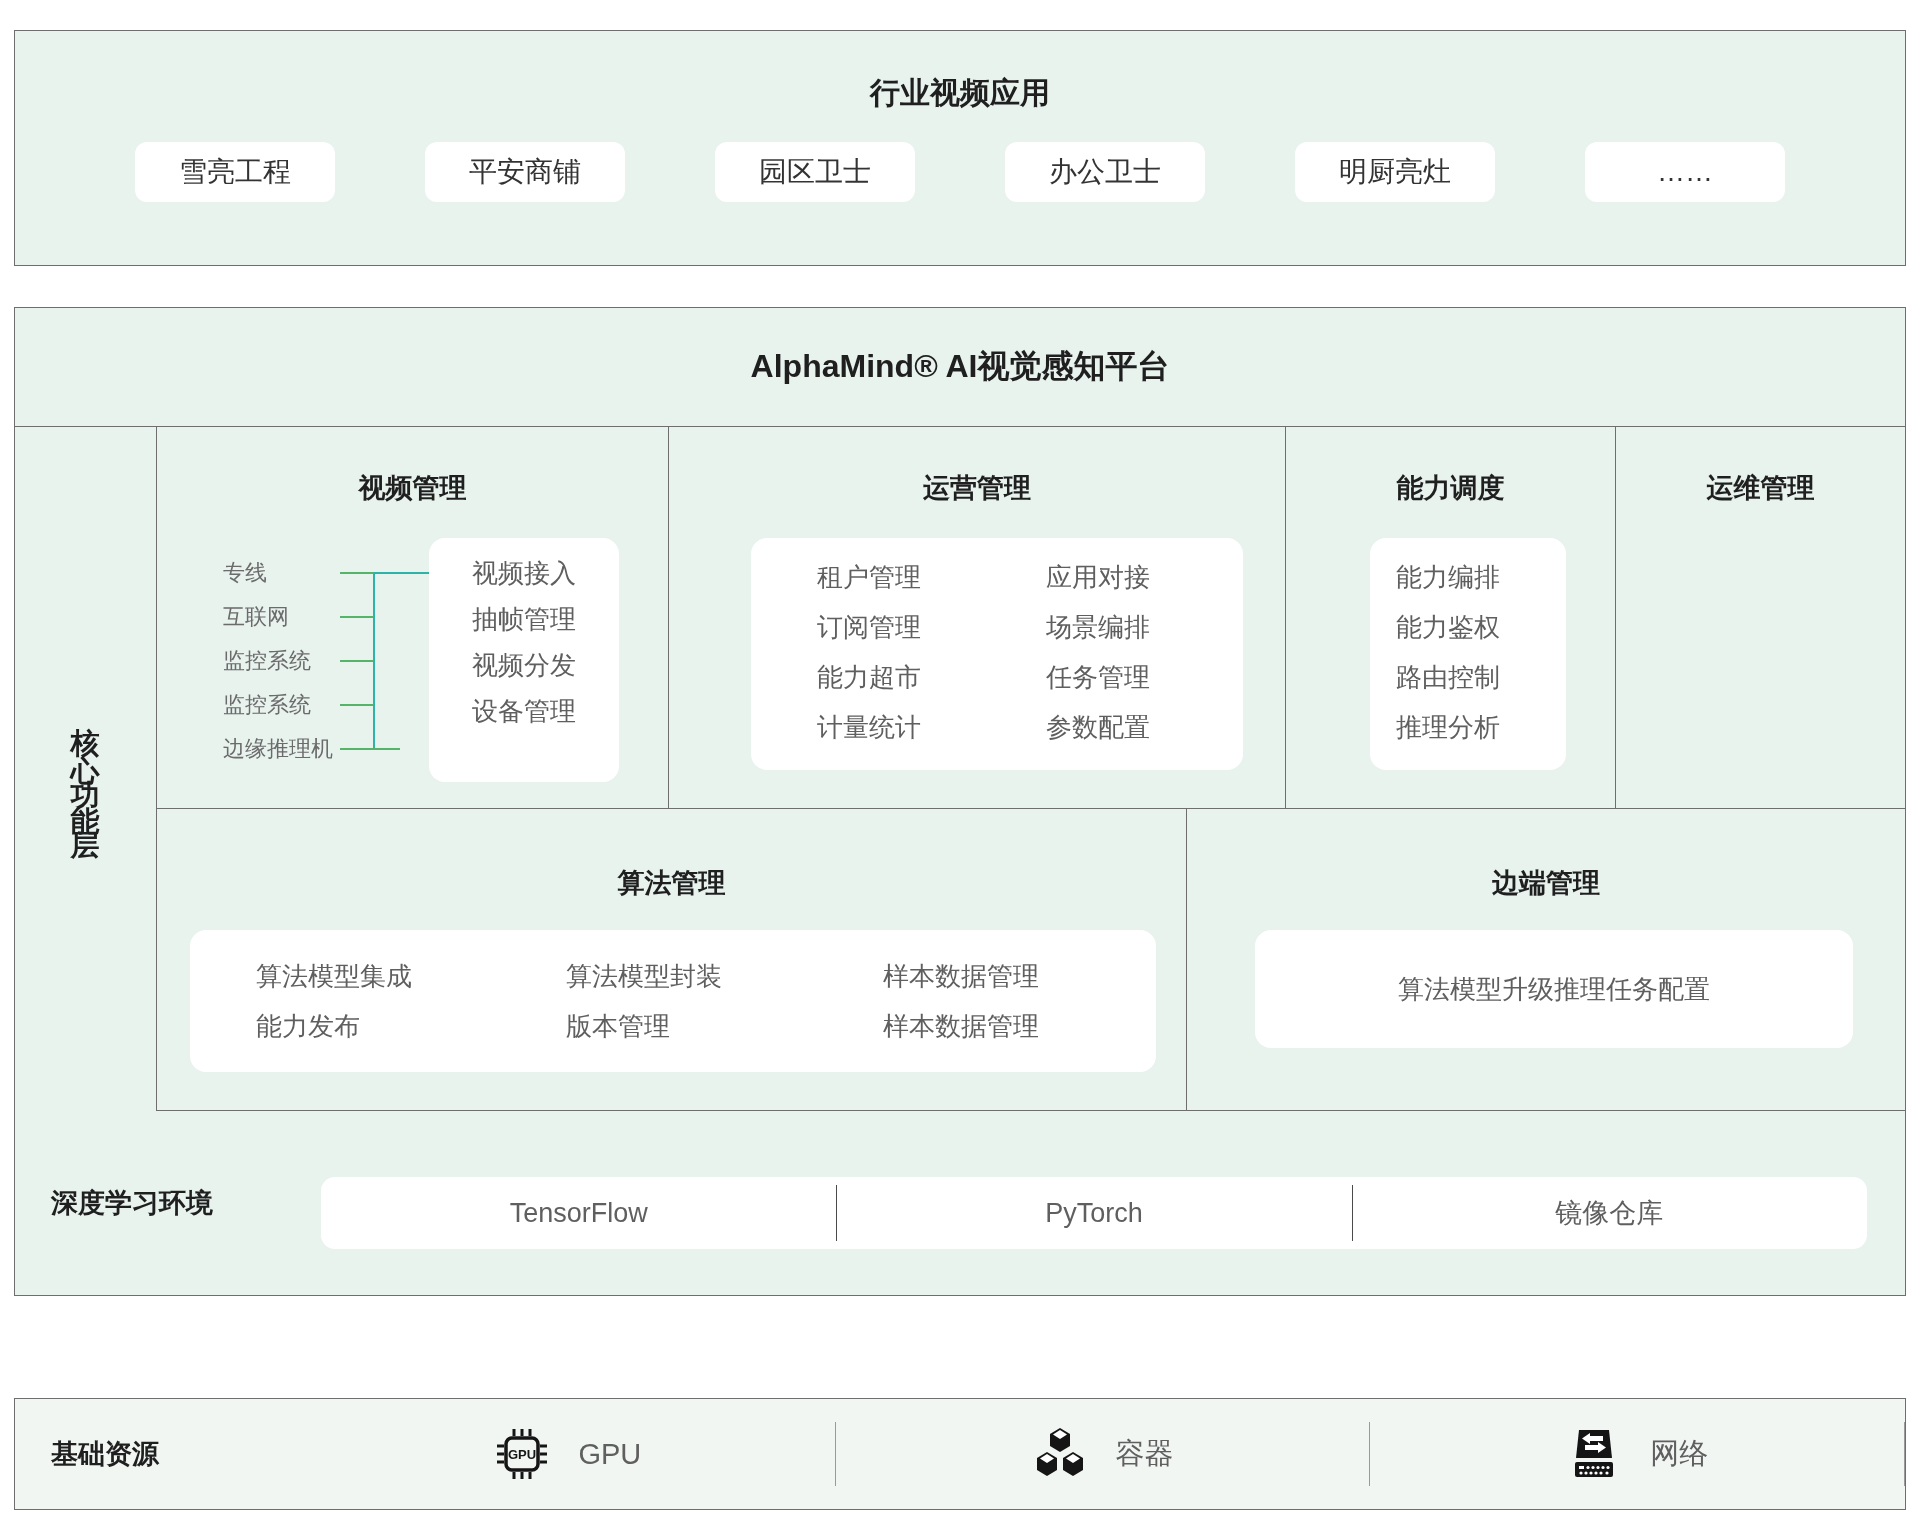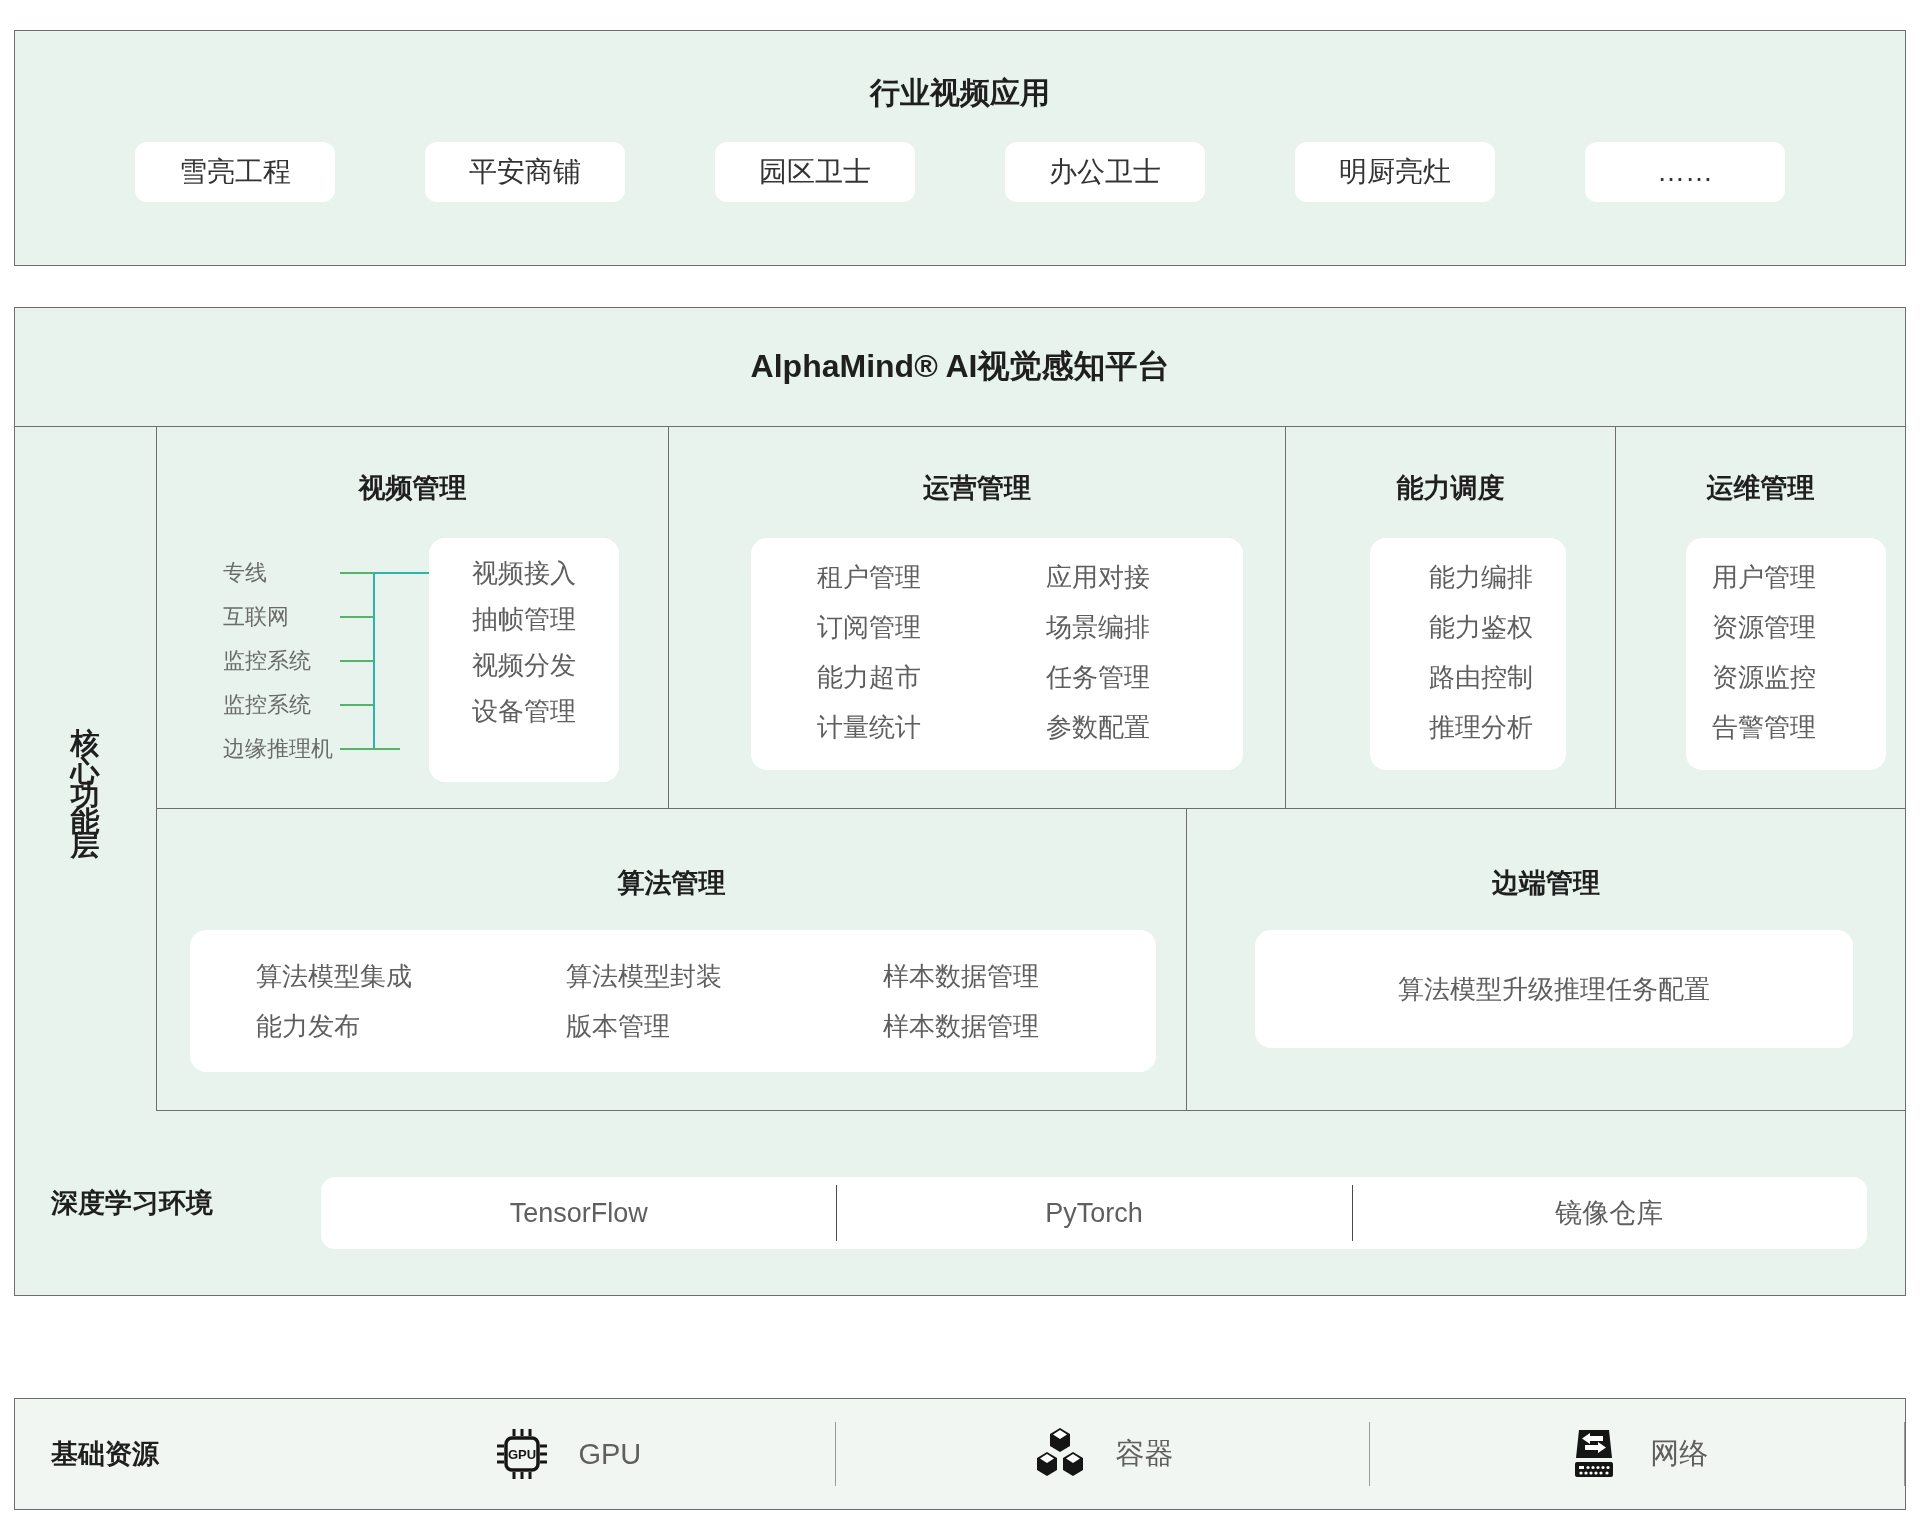--- a/index.html
+++ b/index.html
@@ -37,21 +37,21 @@
   .video-sources .src{height:44px;line-height:44px;font-size:22px;color:#6b6b6b;white-space:nowrap;}
   .connector{position:absolute;left:0;top:0;pointer-events:none;}
   .video-box{left:272px;top:112px;width:190px;height:232px;padding-top:12px;text-align:center;}
   .video-box .item{line-height:46px;}
   
   .ops-box{left:82px;top:112px;width:492px;height:232px;}
   .col{position:absolute;top:14px;}
   .col .item{line-height:50px;}
   .ops-c1{left:66px;} .ops-c2{left:295px;}
   
-  .cap-box{left:84px;top:112px;width:196px;height:232px;padding:14px 0 0 26px;box-sizing:border-box;text-align:center;}
+  .cap-box{left:84px;top:112px;width:196px;height:232px;padding:14px 0 0 26px;box-sizing:border-box;}
   .om-box{left:70px;top:112px;width:200px;height:232px;padding:14px 0 0 26px;box-sizing:border-box;}
   .cap-box .item,.om-box .item{line-height:50px;}
   
   .algo-box{left:33px;top:121px;width:966px;height:142px;}
   .algo-c1{left:66px;top:21px;} .algo-c2{left:376px;top:21px;} .algo-c3{left:693px;top:21px;}
   
   .edge-box{left:68px;top:121px;width:598px;height:118px;display:flex;align-items:center;justify-content:center;}
   
   .dl-row{left:0;top:803px;width:1890px;height:184px;}
   .dl-label{position:absolute;left:36px;top:0;height:184px;display:flex;align-items:center;
@@ -145,26 +145,20 @@
       <div class="wbox cap-box">
         <div class="item">能力编排</div>
         <div class="item">能力鉴权</div>
         <div class="item">路由控制</div>
         <div class="item">推理分析</div>
       </div>
     </div>
 
     <div class="sec sec-om b-b">
       <div class="sec-title">运维管理</div>
-      <div class="wbox om-box">
-        <div class="item">用户管理</div>
-        <div class="item">资源管理</div>
-        <div class="item">资源监控</div>
-        <div class="item">告警管理</div>
-      </div>
     </div>
 
     <div class="sec sec-algo b-r b-b">
       <div class="sec-title row2">算法管理</div>
       <div class="wbox algo-box">
         <div class="col algo-c1">
           <div class="item">算法模型集成</div>
           <div class="item">能力发布</div>
         </div>
         <div class="col algo-c2">

